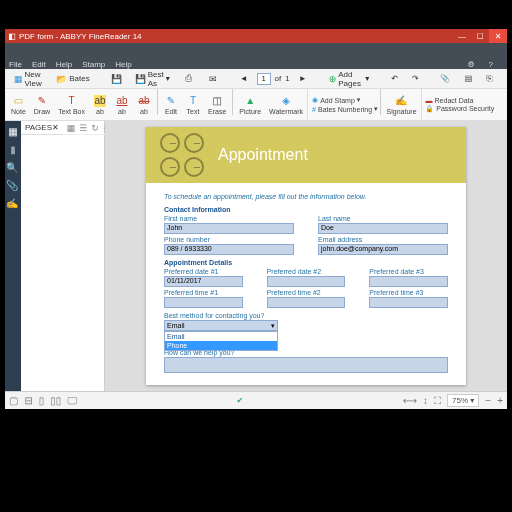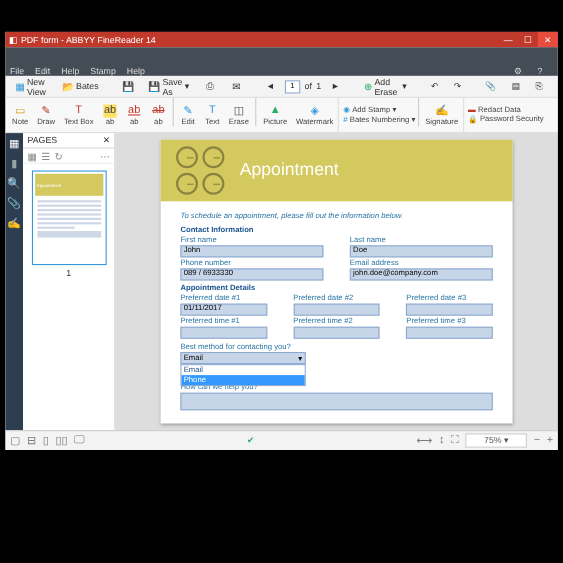--- a/index.html
+++ b/index.html
@@ -20,21 +20,21 @@
 .sep{width:1px;height:14px;background:#ccc;margin:0 2px}
 .toolbar2{height:32px;background:#f8f8f8;border-bottom:1px solid #ddd;display:flex;padding:0 2px}
 .tool2{display:flex;flex-direction:column;align-items:center;justify-content:center;padding:1px 4px;cursor:pointer;font-size:7px;color:#444;min-width:22px}
 .tool2 .ic{width:12px;height:12px;margin-bottom:1px;display:flex;align-items:center;justify-content:center;font-size:10px}
 .tool2group{border-left:1px solid #ddd;padding-left:4px;display:flex;flex-direction:column;justify-content:center;gap:1px;font-size:7px;color:#444}
 .tool2group .row{display:flex;align-items:center;gap:2px;cursor:pointer}
 .body{flex:1;display:flex;overflow:hidden}
 .rail{width:16px;background:#2c3e50;display:flex;flex-direction:column;align-items:center;padding-top:4px;gap:6px}
 .rail .ritem{width:12px;height:12px;color:#95a5a6;cursor:pointer;display:flex;align-items:center;justify-content:center;font-size:10px}
 .rail .ritem.active{color:#fff}
-.pages{width:84px;background:#fff;border-right:1px solid #ccc;display:flex;flex-direction:column}
+.pages{width:84px;background:#fff;border-right:1px solid #ccc;display:flex;flex-direction:row}
 .pages-hdr{height:14px;border-bottom:1px solid #ddd;display:flex;align-items:center;padding:0 4px;font-size:8px;color:#333}
 .pages-hdr .x{margin-left:auto;cursor:pointer}
 .pages-tb{height:14px;border-bottom:1px solid #eee;display:flex;align-items:center;padding:0 4px;gap:4px;color:#888}
 .pages-tb span{cursor:pointer;font-size:9px}
 .thumbs{flex:1;padding:6px;display:flex;flex-direction:column;align-items:center}
 .thumb{width:68px;height:86px;background:#fff;border:1px solid #3498db;padding:2px;font-size:3px;color:#666}
 .thumb .thdr{height:20px;background:#d4c95e;display:flex;align-items:center;padding:2px;color:#fff;font-size:4px}
 .thumb .tbody{padding:2px}
 .thumb .tline{height:2px;background:#cfd8e6;margin:2px 0}
 .pgnum{font-size:8px;margin-top:3px;color:#333}
@@ -54,21 +54,21 @@
 .finput{width:100%;height:11px;background:#c7d5e8;border:1px solid #8faad0;padding:0 2px;font-size:7px;color:#000}
 .dropdown{position:relative}
 .dropdown .finput{display:flex;align-items:center;justify-content:space-between}
 .ddlist{position:absolute;top:11px;left:0;right:0;background:#fff;border:1px solid #8faad0;z-index:10}
 .ddlist .opt{padding:1px 2px;font-size:7px}
 .ddlist .opt.sel{background:#3399ff;color:#fff}
 .tarea{width:100%;height:16px;background:#c7d5e8;border:1px solid #8faad0}
 .statusbar{height:18px;background:#f3f3f3;border-top:1px solid #ccc;display:flex;align-items:center;padding:0 4px;gap:6px;font-size:8px;color:#555}
 .statusbar .sbtn{cursor:pointer;font-size:10px;color:#777}
 .statusbar .stxt{flex:1;text-align:center;display:flex;align-items:center;justify-content:center;gap:3px}
-.zoom{border:1px solid #ccc;padding:1px 16px;background:#fff}
+.zoom{border:1px solid #ccc;padding:1px 4px;background:#fff}
 .yellow{color:#d4a017}.blue{color:#3498db}.red{color:#c0392b}.green{color:#27ae60}.purple{color:#8e44ad}
 </style>
 </head>
 <body>
 
 <div class="app">
   <div class="titlebar">
     <div class="icon">◧</div>
     <div class="title">PDF form - ABBYY FineReader 14</div>
     <div class="winbtns">
@@ -98,39 +98,39 @@
     <div class="tbtn">
         <span class="ticon yellow">📂</span>
         <span>Bates</span>
       </div>
     <div class="sep"></div>
     <div class="tbtn">
         <span class="ticon">💾</span>
       </div>
     <div class="tbtn">
         <span class="ticon">💾</span>
-        <span>Save As</span>
+        <span>Best As</span>
         <span>▾</span>
       </div>
     <div class="tbtn">
         <span class="ticon">⎙</span>
       </div>
     <div class="tbtn">
         <span class="ticon">✉</span>
       </div>
     <div class="sep"></div>
     <div class="tbtn">◄</div>
     <input class="finput" style="width: 14px; height: 12px; background: rgb(255, 255, 255); text-align: center;" value="1">
     <span>of</span>
     <span>1</span>
     <div class="tbtn">►</div>
     <div class="sep"></div>
     <div class="tbtn">
         <span class="ticon green">⊕</span>
-        <span>Add Erase</span>
+        <span>Add Pages</span>
         <span>▾</span>
       </div>
     <div class="sep"></div>
     <div class="tbtn">↶</div>
     <div class="tbtn">↷</div>
     <div class="sep"></div>
     <div class="tbtn">📎</div>
     <div class="tbtn">▤</div>
     <div class="tbtn">⎘</div>
     <div class="sep"></div>

